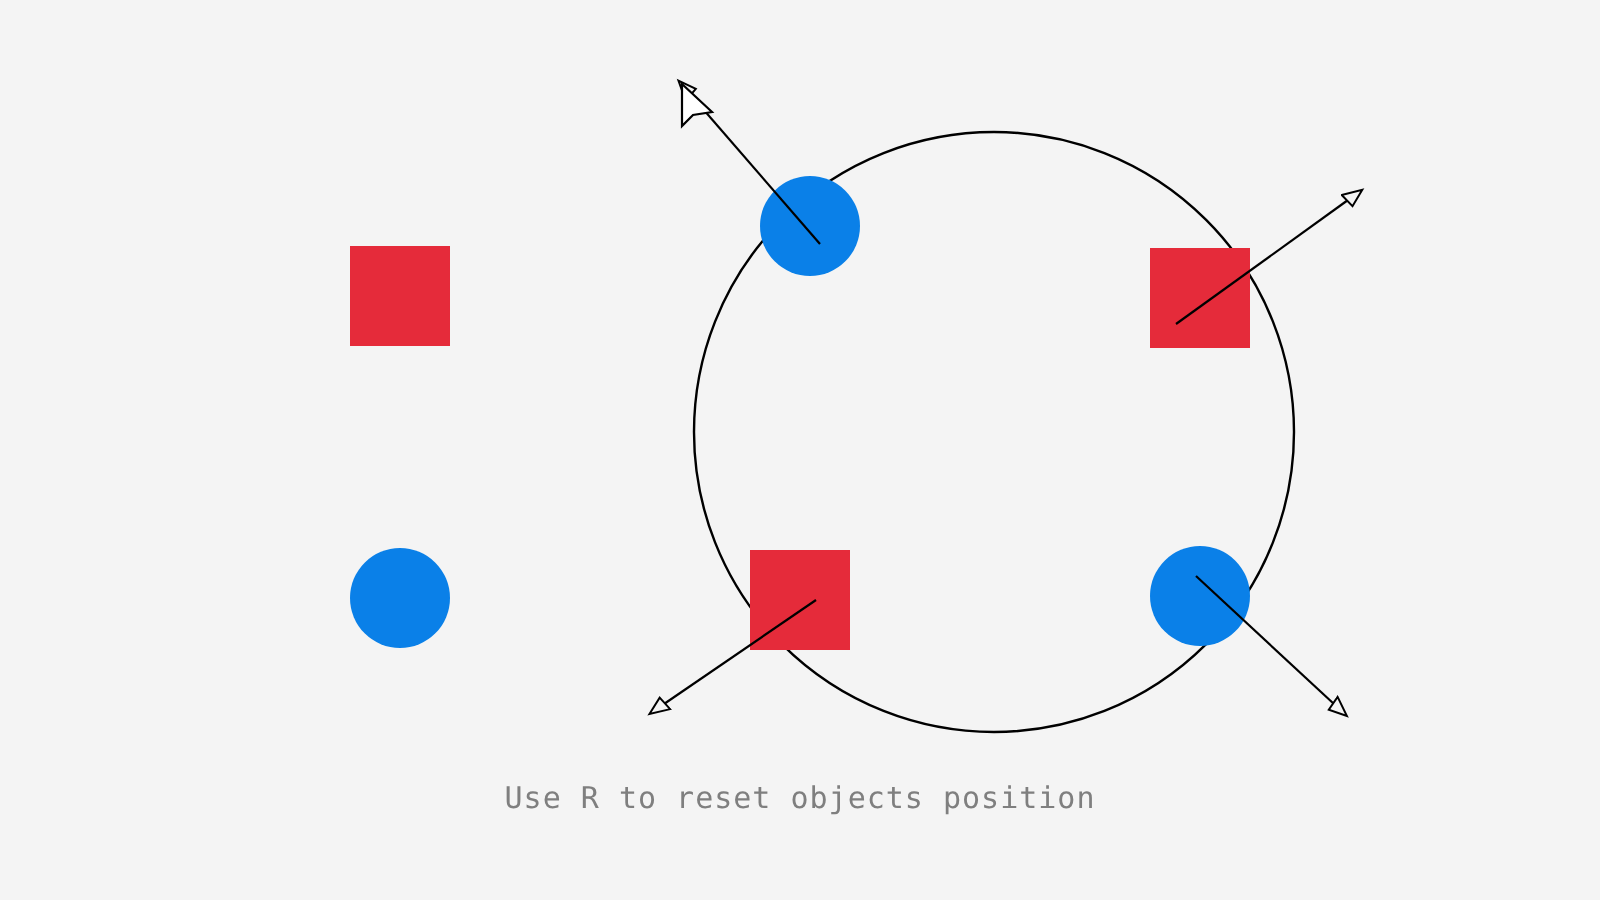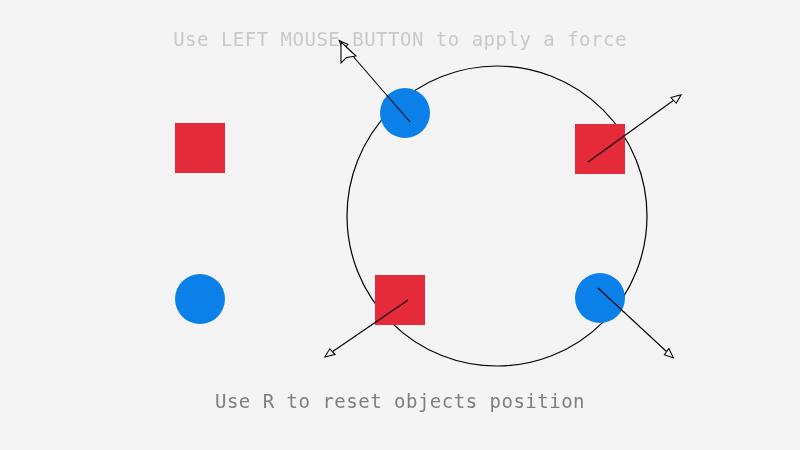--- a/index.html
+++ b/index.html
@@ -35,21 +35,21 @@
     white-space: pre;
     user-select: none;
   }
   #hint-top {
     top: 28px;
     font-size: 19px;
     color: #c9c9c9;
   }
   #hint-bottom {
     top: 390px;
-    font-size: 19px;
+    font-size: 15px;
     color: #7f7f7f;
   }
 </style>
 </head>
 <body>
 
 <div id="stage" style="background: rgb(244, 244, 244); width: 800px; height: 450px;">
 
   <svg id="scene-svg" viewBox="0 0 800 450">
     <defs>
@@ -78,17 +78,16 @@
 
     <line id="el-force-vector-bottom-middle-square" x1="408" y1="300" x2="332" y2="352" stroke="#000000" stroke-width="1.1" marker-end="url(#arrowhead)"></line>
 
     <line id="el-force-vector-bottom-right-circle" x1="598" y1="288" x2="667" y2="352" stroke="#000000" stroke-width="1.1" marker-end="url(#arrowhead)"></line>
 
     <g id="el-mouse-cursor">
       <path d="M 341 42 L 341 63 L 346.5 57.5 L 356 56 Z" fill="#ffffff" stroke="#000000" stroke-width="1.1" stroke-linejoin="miter"></path>
     </g>
   </svg>
 
-  <div class="hint" id="hint-top" style="color: rgb(201, 201, 201); top: 28px;">Use LEFT MOUSE BUTTON to apply a force</div>
 
   <div class="hint" id="hint-bottom" style="color: rgb(127, 127, 127); top: 390px;">Use R to reset objects position</div>
 
 </div>
 
 </body></html>

